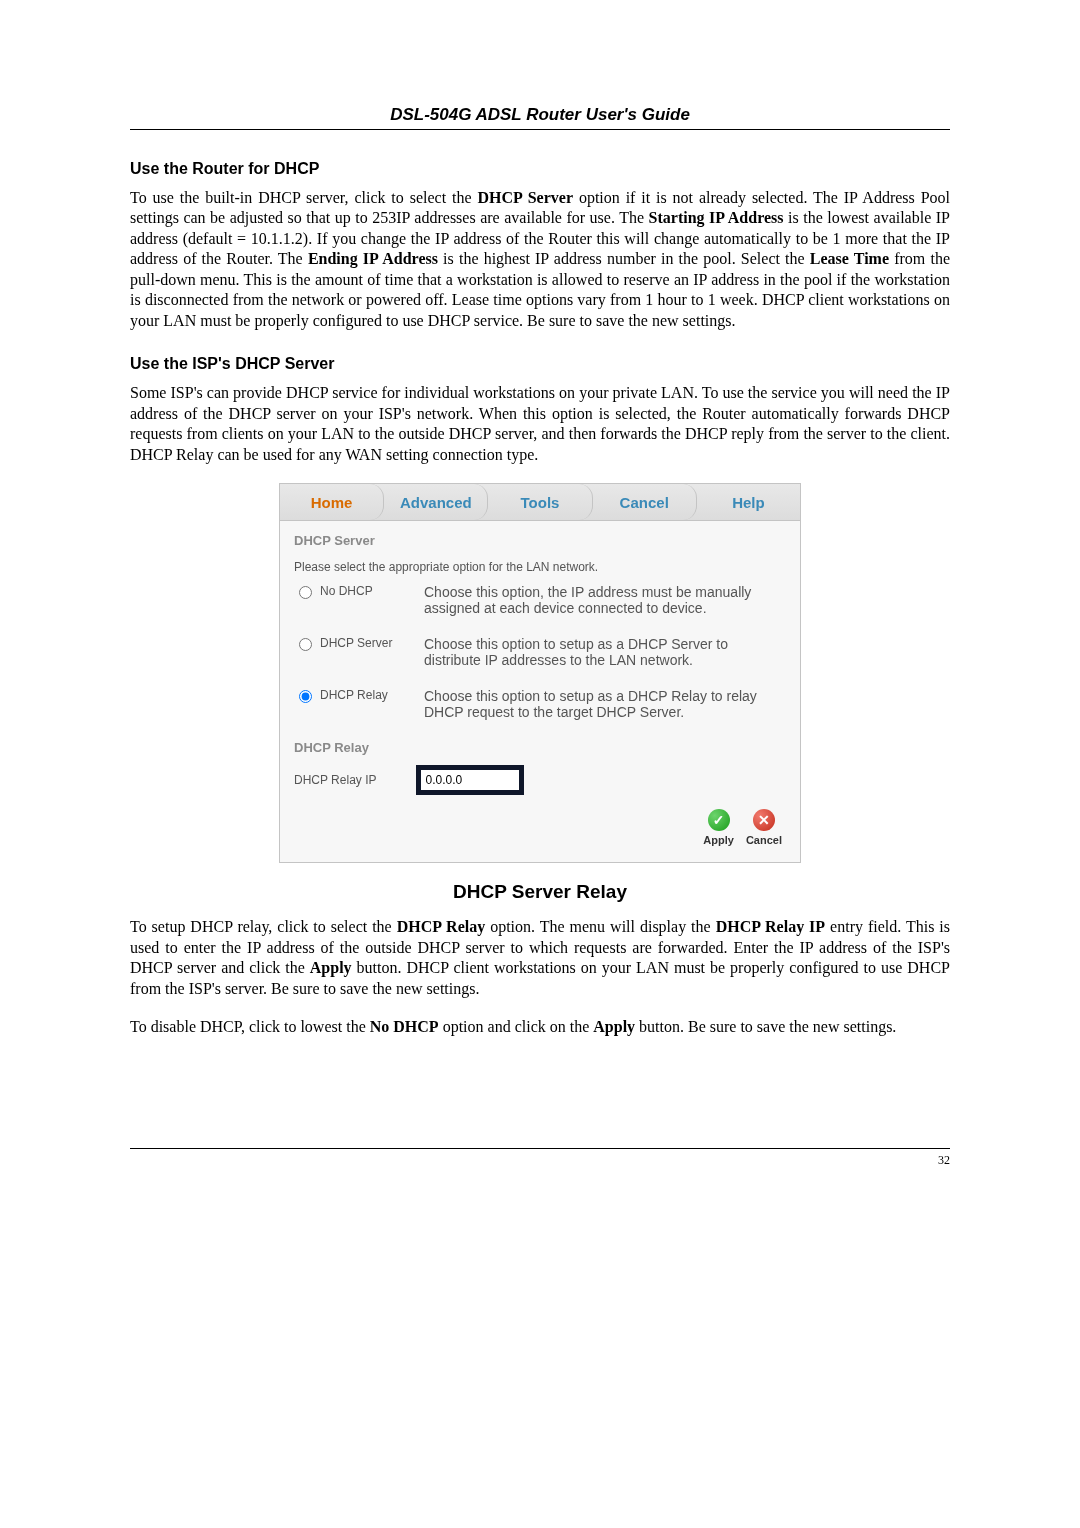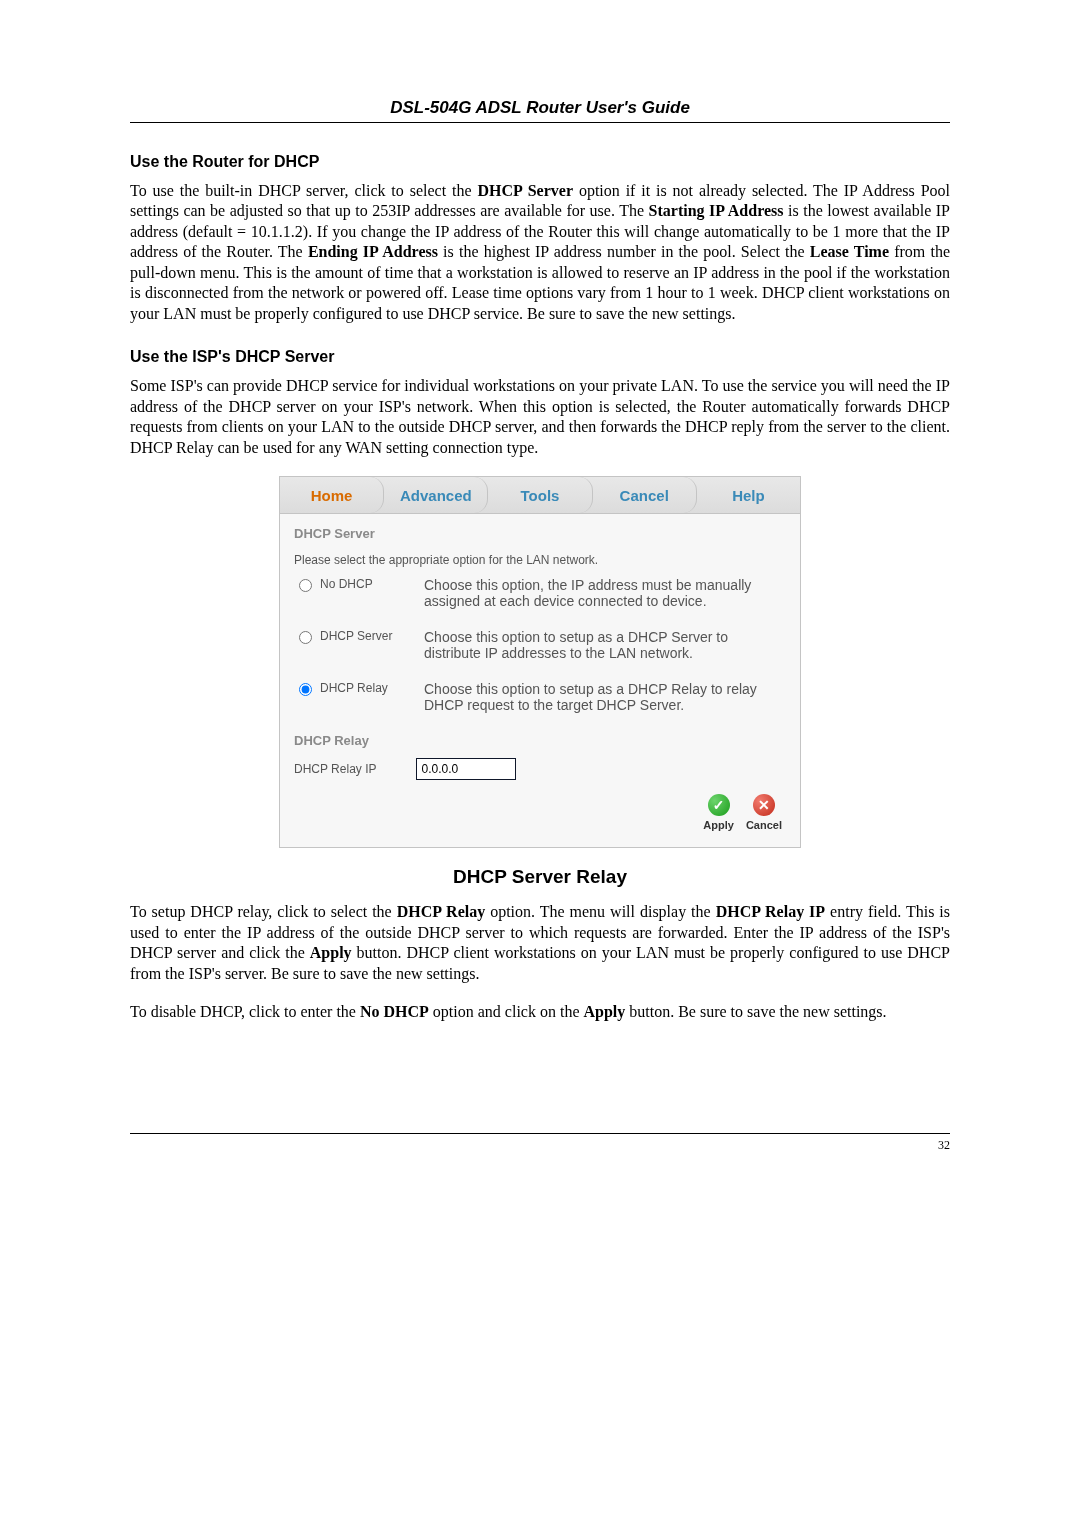--- a/index.html
+++ b/index.html
@@ -4,21 +4,21 @@
 <style>
   body {
     margin: 0;
     padding: 0;
     background: #ffffff;
     font-family: "Times New Roman", Times, serif;
     color: #000000;
   }
   .page {
     width: 820px;
-    margin: 8px auto;
+    margin: 15px auto;
     padding: 90px 0 40px 0;
   }
   .header-title {
     text-align: center;
     font-style: italic;
     font-weight: bold;
     font-size: 17px;
     font-family: Arial, Helvetica, sans-serif;
   }
   .header-rule {
@@ -111,21 +111,21 @@
     display: flex;
     align-items: center;
     gap: 40px;
     margin-bottom: 14px;
   }
   .relay-row input[type=text] {
     width: 90px;
     height: 18px;
     font-size: 12px;
     padding: 1px 4px;
-    border: 1px solid #0f172a;
+    border: 5px solid #0f172a;
   }
   .panel-actions {
     display: flex;
     justify-content: flex-end;
     gap: 12px;
     padding-right: 4px;
   }
   .action {
     display: flex;
     flex-direction: column;
@@ -239,18 +239,18 @@
     </div>
   </div>
 
   <div class="caption">DHCP Server Relay</div>
 
   <p class="body">
     <span>To setup DHCP relay, click to select the </span><span class="bold">DHCP Relay</span><span> option. The menu will display the </span><span class="bold">DHCP Relay IP</span><span> entry field. This is used to enter the IP address of the outside DHCP server to which requests are forwarded. Enter the IP address of the ISP's DHCP server and click the </span><span class="bold">Apply</span><span> button.  DHCP client workstations on your LAN must be properly configured to use DHCP from the ISP's server. Be sure to save the new settings.</span>
   </p>
 
   <p class="body">
-    <span>To disable DHCP, click to enter the </span><span class="bold">No DHCP</span><span> option and click on the </span><span class="bold">Apply</span><span> button. Be sure to save the new settings.</span>
+    <span>To disable DHCP, click to lowest the </span><span class="bold">No DHCP</span><span> option and click on the </span><span class="bold">Apply</span><span> button. Be sure to save the new settings.</span>
   </p>
 
   <hr class="footer-rule">
   <div class="page-num">32</div>
 </div>
 
 </body></html>

